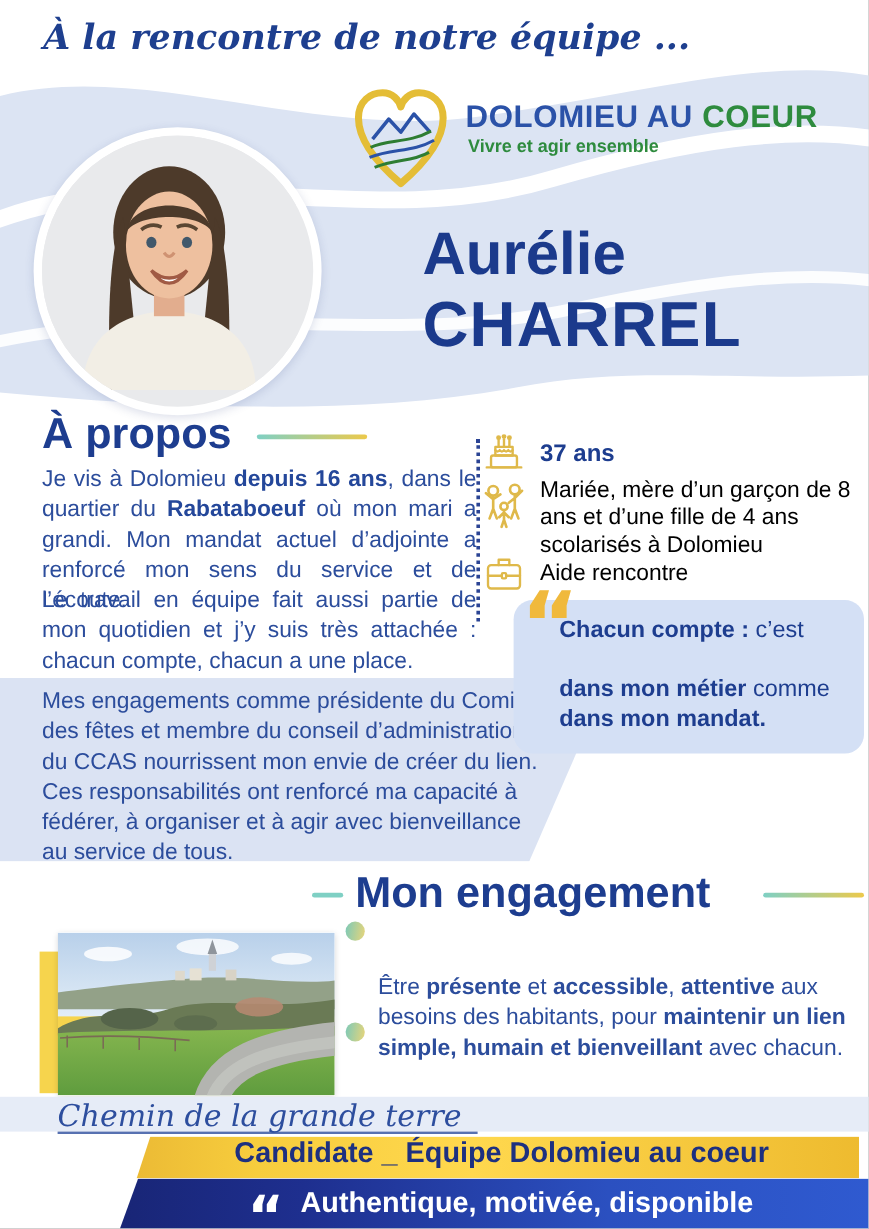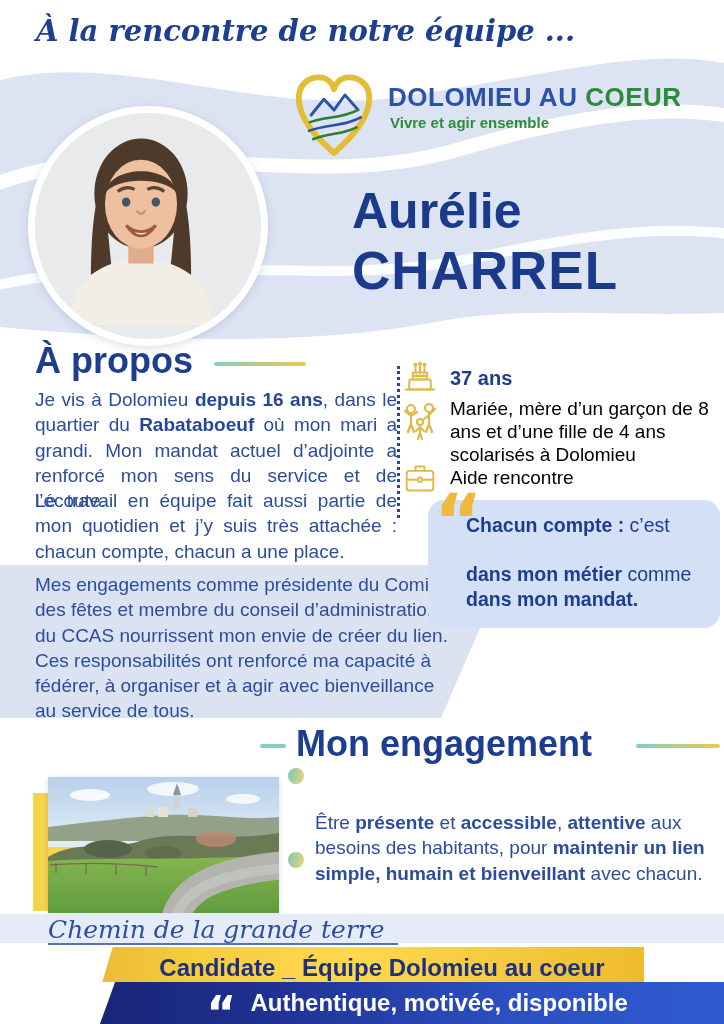--- a/index.html
+++ b/index.html
@@ -55,24 +55,24 @@
   .caption-strip{left:0;top:914px;width:724px;height:29px;background:#e6ecf7;}
   .caption-script{left:48px;top:915px;font-family:"DejaVu Serif",serif;font-style:italic;
      font-size:25px;color:#2d4e9e;}
   .caption-underline{left:48px;top:943px;width:350px;height:2px;background:#2d4e9e;opacity:.8;}
 
   
   .photo-offset{left:33px;top:793px;width:232px;height:118px;background:#f6d44d;}
   .photo-frame{left:48px;top:777px;width:231px;height:136px;overflow:hidden;box-shadow:0 1px 5px rgba(0,0,0,.15);}
 
   
-  .banner-yellow{left:0;top:947px;width:644px;height:35px;
+  .banner-yellow{left:0;top:947px;width:716px;height:35px;
      background:linear-gradient(90deg,#dfa62c,#f7cd3d 30%,#ffd84e 55%,#eebb2f);
      clip-path:polygon(17.5% 0,100% 0,100% 100%,15.9% 100%);
-     display:flex;align-items:flex-end;justify-content:center;padding-left:120px;box-sizing:border-box;}
+     display:flex;align-items:flex-start;justify-content:center;padding-left:120px;box-sizing:border-box;}
   .banner-yellow .txt{font-size:24px;font-weight:800;color:#1d3080;}
   .banner-blue{left:0;top:982px;width:724px;height:42px;
      background:linear-gradient(90deg,#151f66,#1e2f8f 35%,#2b50c0 70%,#2f5ad0);
      clip-path:polygon(15.9% 0,100% 0,100% 100%,13.8% 100%);
      display:flex;align-items:center;justify-content:center;padding-left:110px;box-sizing:border-box;}
   .banner-blue .qm{font-size:46px;color:#ffffff;font-family:"DejaVu Sans",sans-serif;
      font-weight:bold;line-height:0;margin-right:14px;position:relative;top:10px;}
   .banner-blue .txt{font-size:24px;font-weight:800;color:#ffffff;}
 </style>
 </head>

